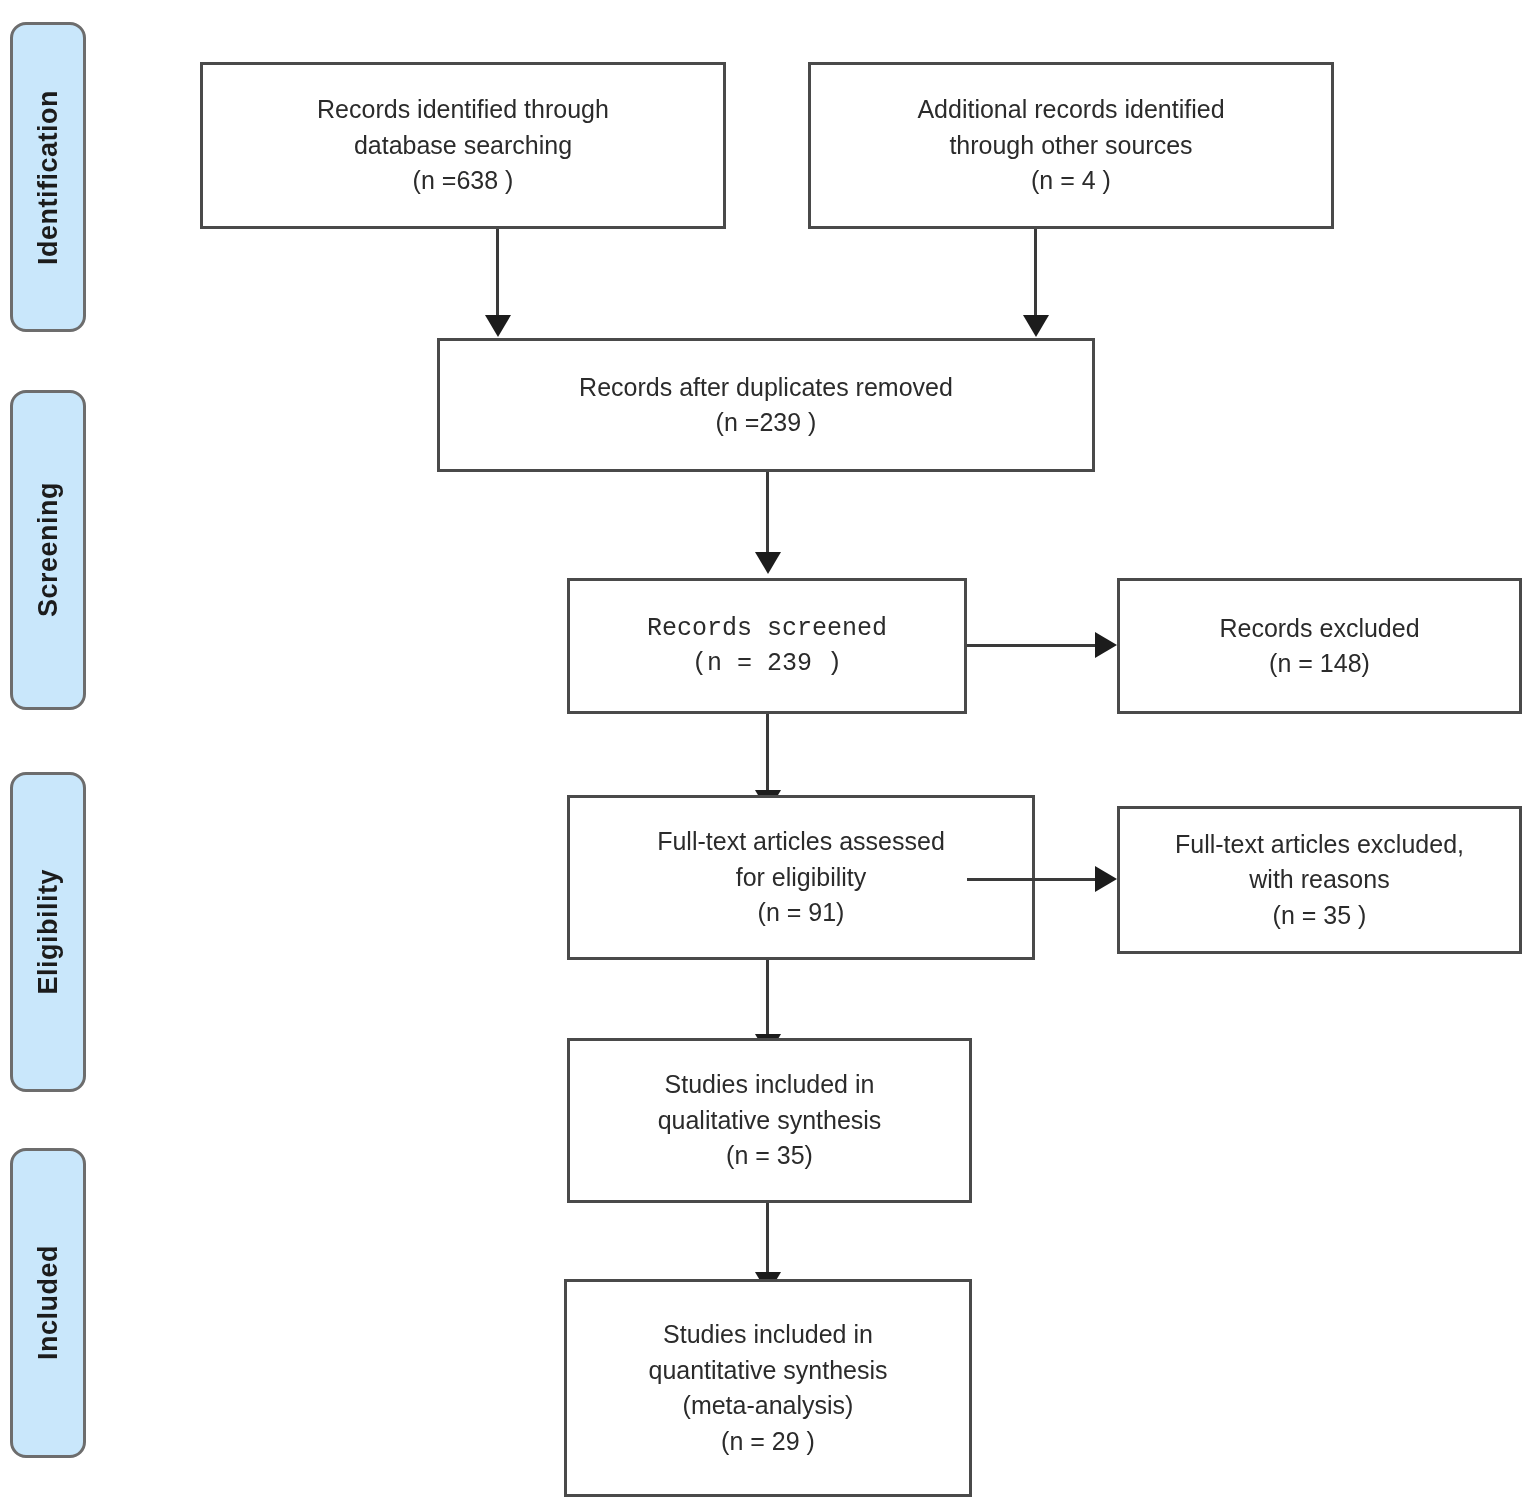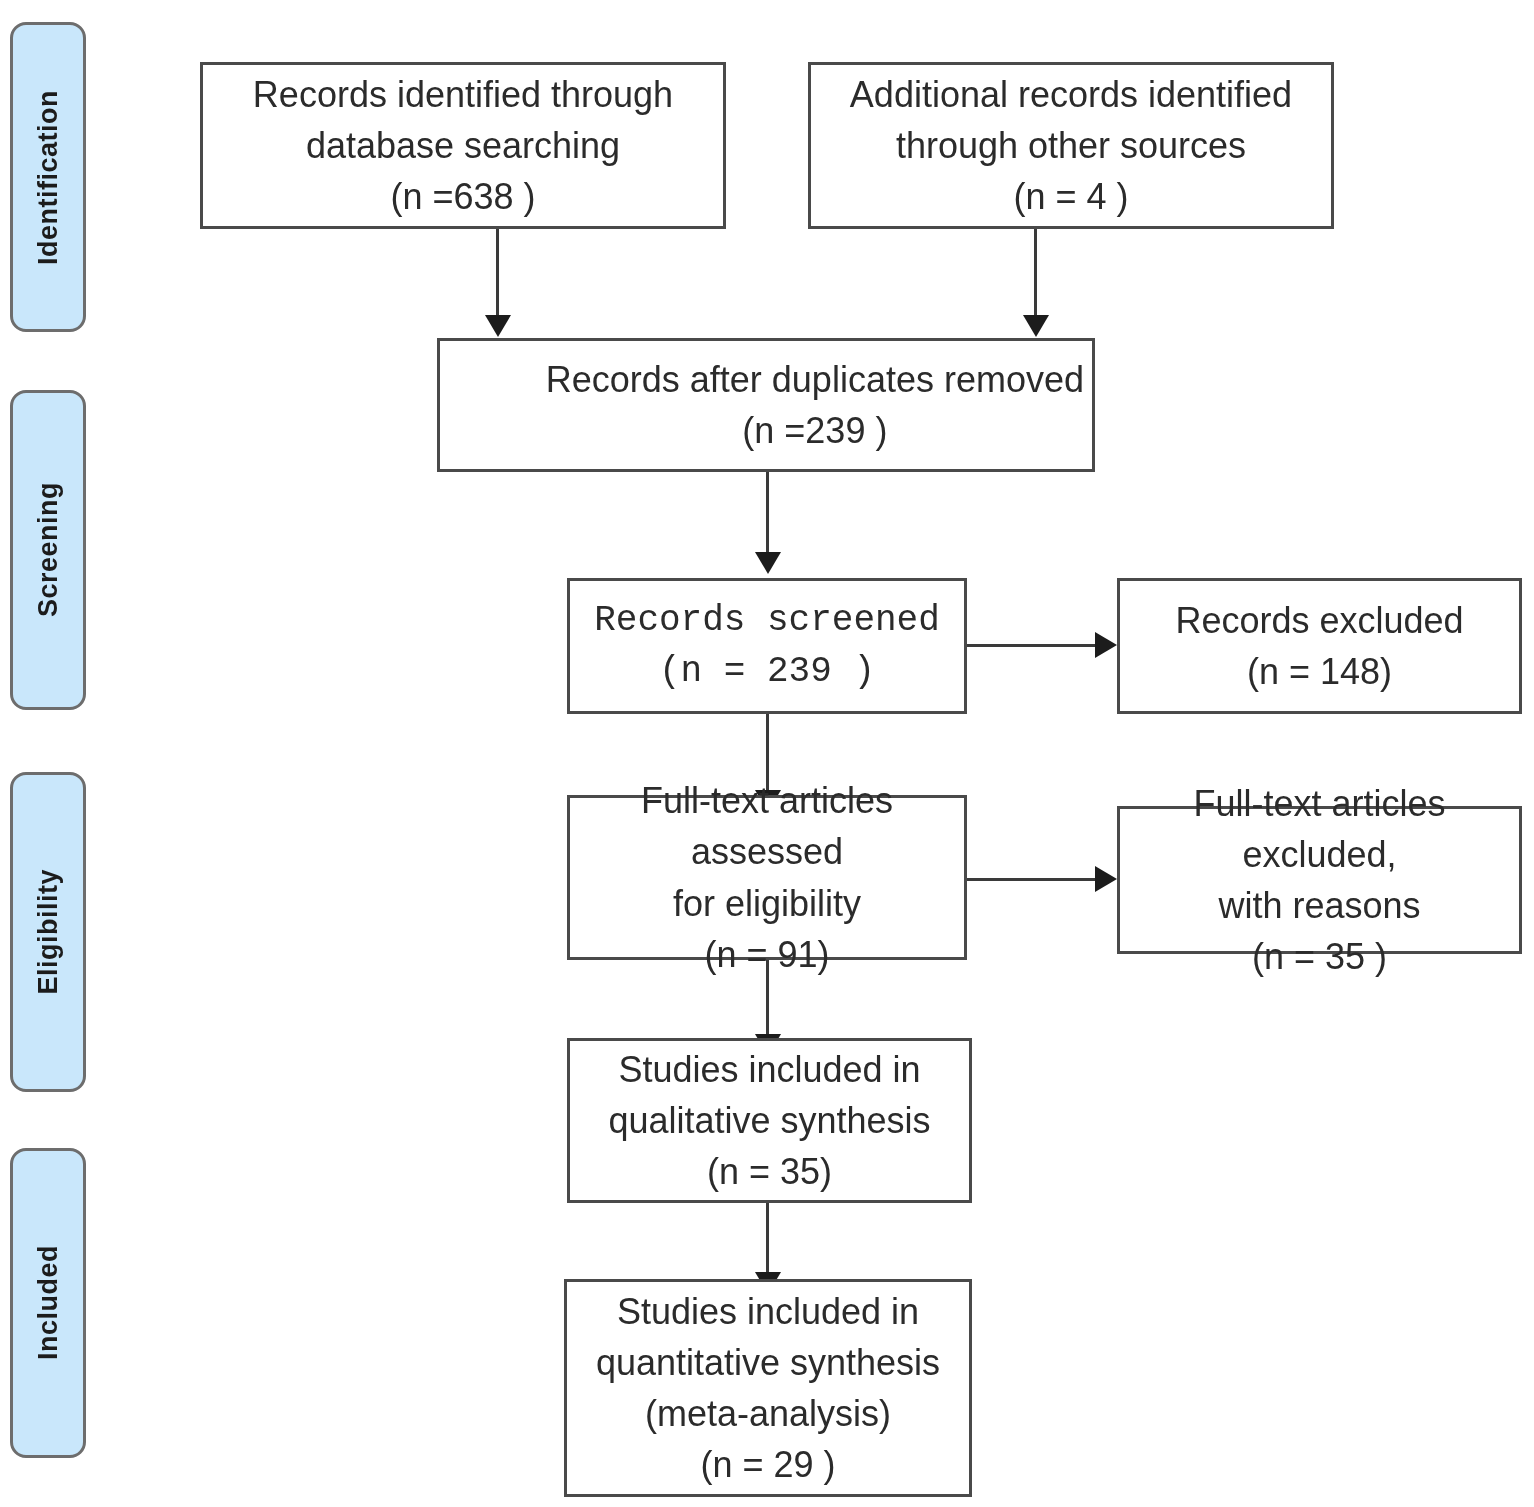--- a/index.html
+++ b/index.html
@@ -42,21 +42,21 @@
     position: absolute;
     box-sizing: border-box;
     background: #ffffff;
     border: 3px solid #4a4a4a;
     display: flex;
     align-items: center;
     justify-content: center;
     text-align: center;
   }
   .flow-box .box-text {
-    font-size: 36px;
+    font-size: 25px;
     line-height: 1.42;
     color: #2b2b2b;
     white-space: pre-line;
     padding: 0 8px;
   }
   
   .conn-v {
     position: absolute;
     width: 3px;
     background: #3a3a3a;
@@ -115,21 +115,21 @@
 through other sources
 (n = 4  )</span>
   </div>
 
   <div class="conn-v" style="left:496px; top:229px; height:92px;"></div>
   <div class="arrow-down" style="left:485px; top:315px;"></div>
 
   <div class="conn-v" style="left:1034px; top:229px; height:92px;"></div>
   <div class="arrow-down" style="left:1023px; top:315px;"></div>
 
-  <div class="flow-box" style="left:437px; top:338px; width:658px; height:134px;justify-content:flex-end;">
+  <div class="flow-box" style="left:437px; top:338px; width:658px; height:134px;">
     <span class="box-text">Records after duplicates removed
 (n =239   )</span>
   </div>
 
   <div class="conn-v" style="left:766px; top:472px; height:85px;"></div>
   <div class="arrow-down" style="left:755px; top:552px;"></div>
 
   <div class="flow-box" style="left:567px; top:578px; width:400px; height:136px;font-family:Liberation Mono, monospace;">
     <span class="box-text">Records screened
 (n = 239 )</span>
@@ -139,21 +139,21 @@
     <span class="box-text">Records excluded
 (n = 148)</span>
   </div>
 
   <div class="conn-h" style="left:967px; top:644px; width:131px;"></div>
   <div class="arrow-right" style="left:1095px; top:632px;"></div>
 
   <div class="conn-v" style="left:766px; top:714px; height:82px;"></div>
   <div class="arrow-down" style="left:755px; top:790px;"></div>
 
-  <div class="flow-box" style="left:567px; top:795px; width:400px; height:165px;">
+  <div class="flow-box" style="left:567px; top:795px; width:468px; height:165px;">
     <span class="box-text">Full-text articles assessed
 for eligibility
 (n =   91)</span>
   </div>
 
   <div class="flow-box" style="left:1117px; top:806px; width:405px; height:148px;">
     <span class="box-text">Full-text articles excluded,
 with reasons
 (n = 35 )</span>
   </div>

